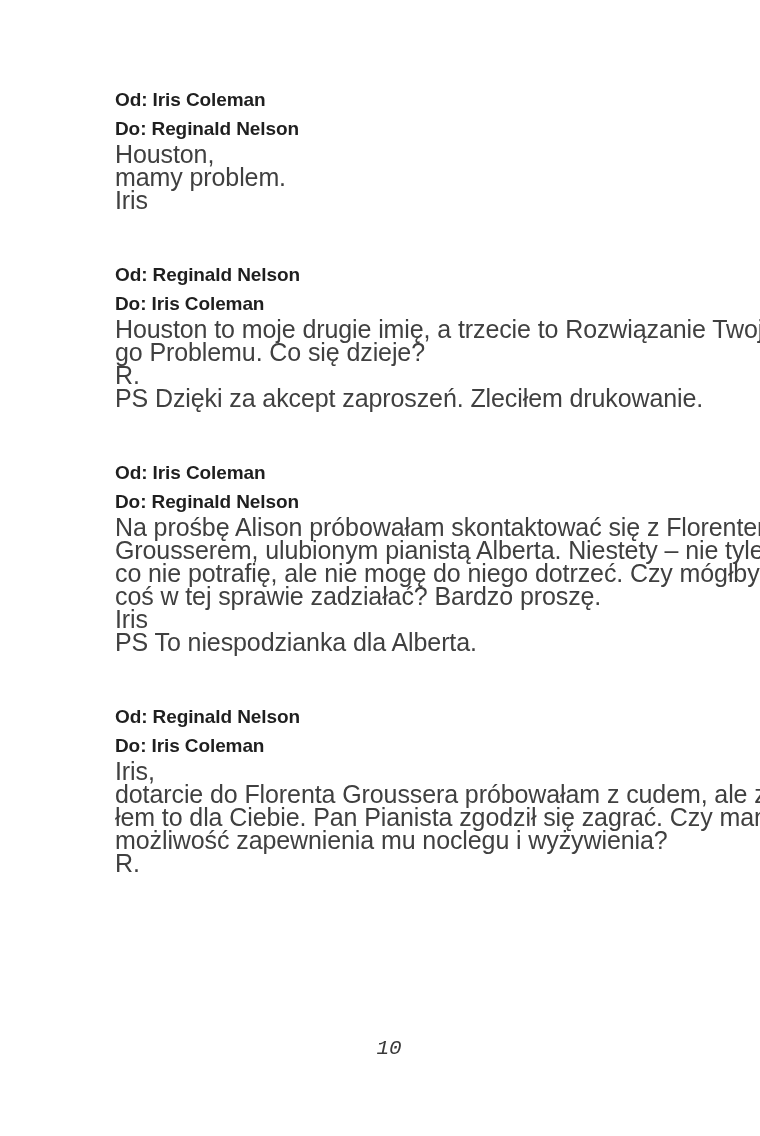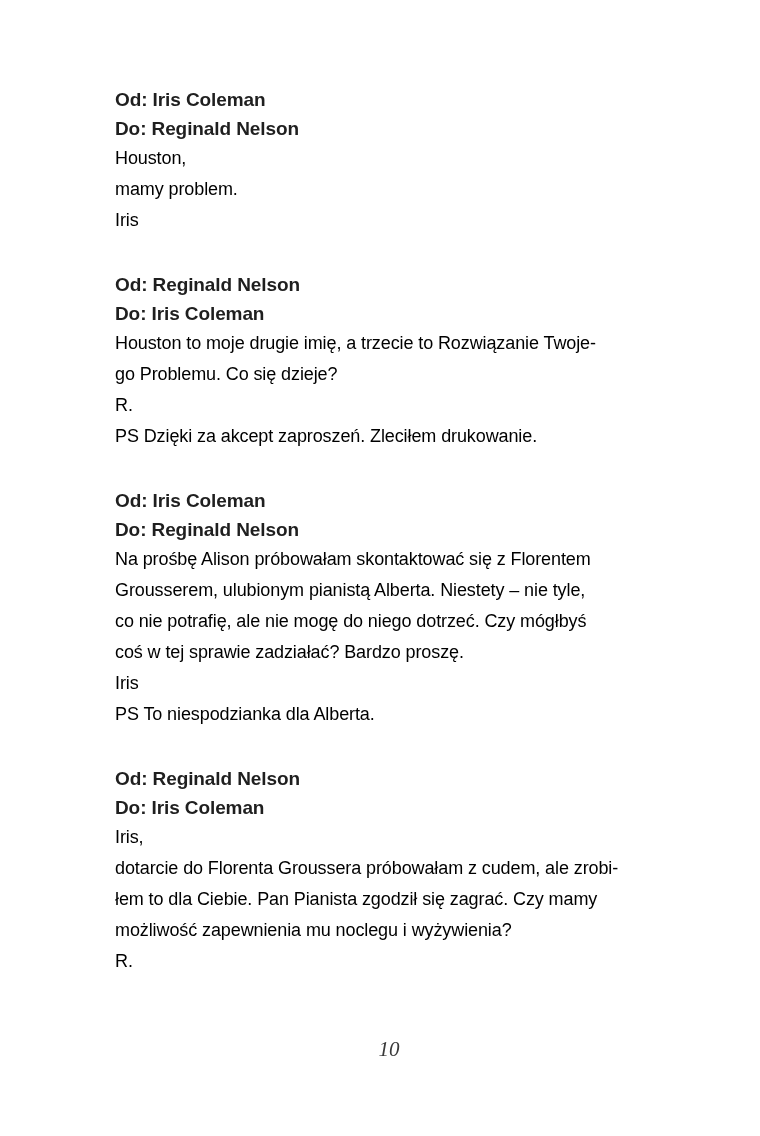--- a/index.html
+++ b/index.html
@@ -15,45 +15,45 @@
     overflow: hidden;
   }
 
   .content {
     position: absolute;
     left: 115px;
     top: 85px;
     width: 548px;
   }
 
-  .email + .email { margin-top: 34px; }
+  .email + .email { margin-top: 48px; }
 
   .email-header {
     font-weight: bold;
     font-size: 19px;
     line-height: 29px;
     color: #1f1f1f;
     letter-spacing: -0.1px;
   }
 
   .email-body {
-    font-size: 18px;
-    line-height: 31px;
+    font-size: 25px;
+    line-height: 23px;
     white-space: pre;
     letter-spacing: -0.1px;
-    color: #000000;
+    color: #404040;
   }
 
   .page-number {
     position: absolute;
     left: 115px;
     top: 1037px;
     width: 548px;
     text-align: center;
-    font-family: Liberation Serif, serif;
+    font-family: Liberation Mono, monospace;
     font-style: italic;
     font-size: 21px;
     color: #3a3a3a;
   }
 </style>
 </head>
 <body>
 
 <div class="page">
   <main class="content">

